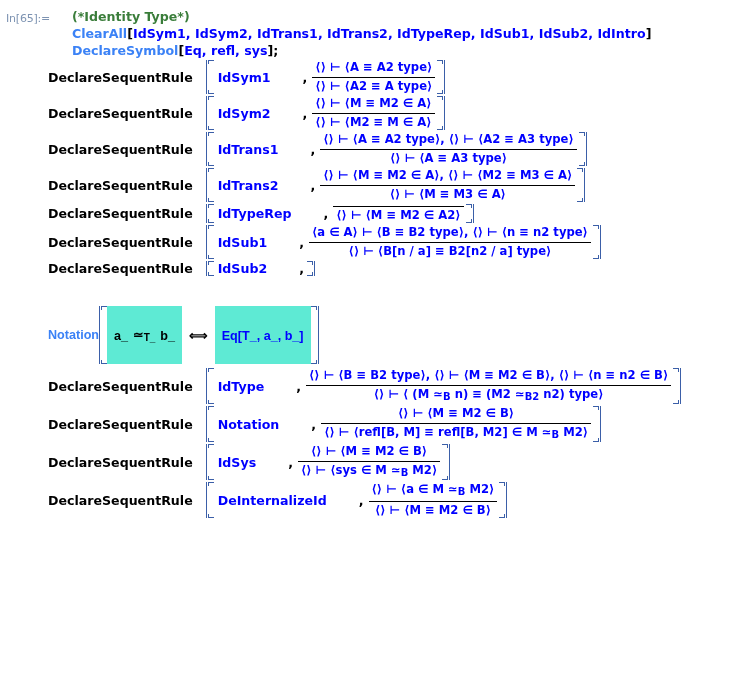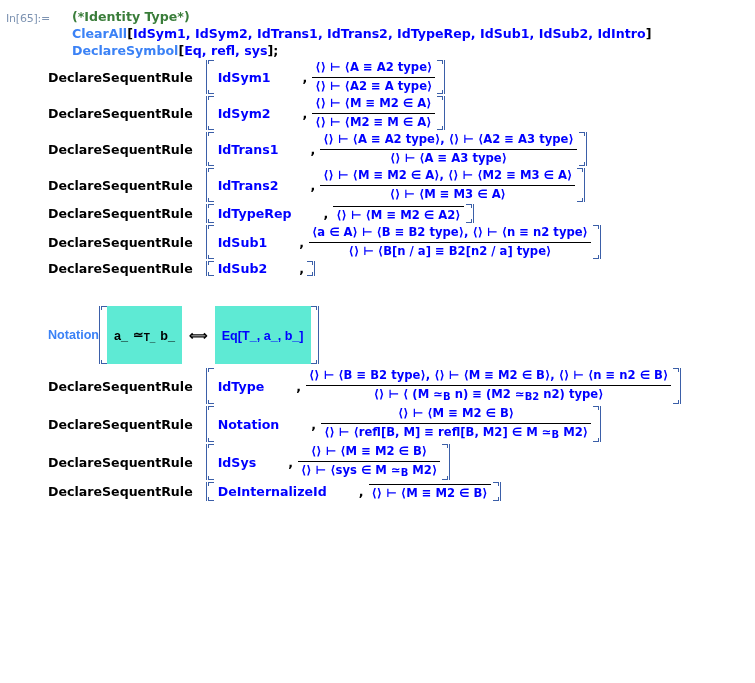--- a/index.html
+++ b/index.html
@@ -380,20 +380,21 @@
 
       <div class="line rulecall">
         <span class="fname">DeclareSequentRule</span>
         <span class="bracket-wrap">
           <span class="bigbracket open"></span>
           <span class="arg-first">
               <span class="sym">DeInternalizeId</span>
               <span class="comma">,</span>
             </span>
           <span class="frac">
+            <span class="num seq"><span>⟨⟩ ⊢ ⟨a ∈ M ≃</span><sub>B</sub><span> M2⟩</span></span>
             <span class="bar"></span>
             <span class="den seq">⟨⟩ ⊢ ⟨M ≡ M2 ∈ B⟩</span>
           </span>
           <span class="bigbracket close"></span>
         </span>
       </div>
 
     </div>
   </div>
 </div>

